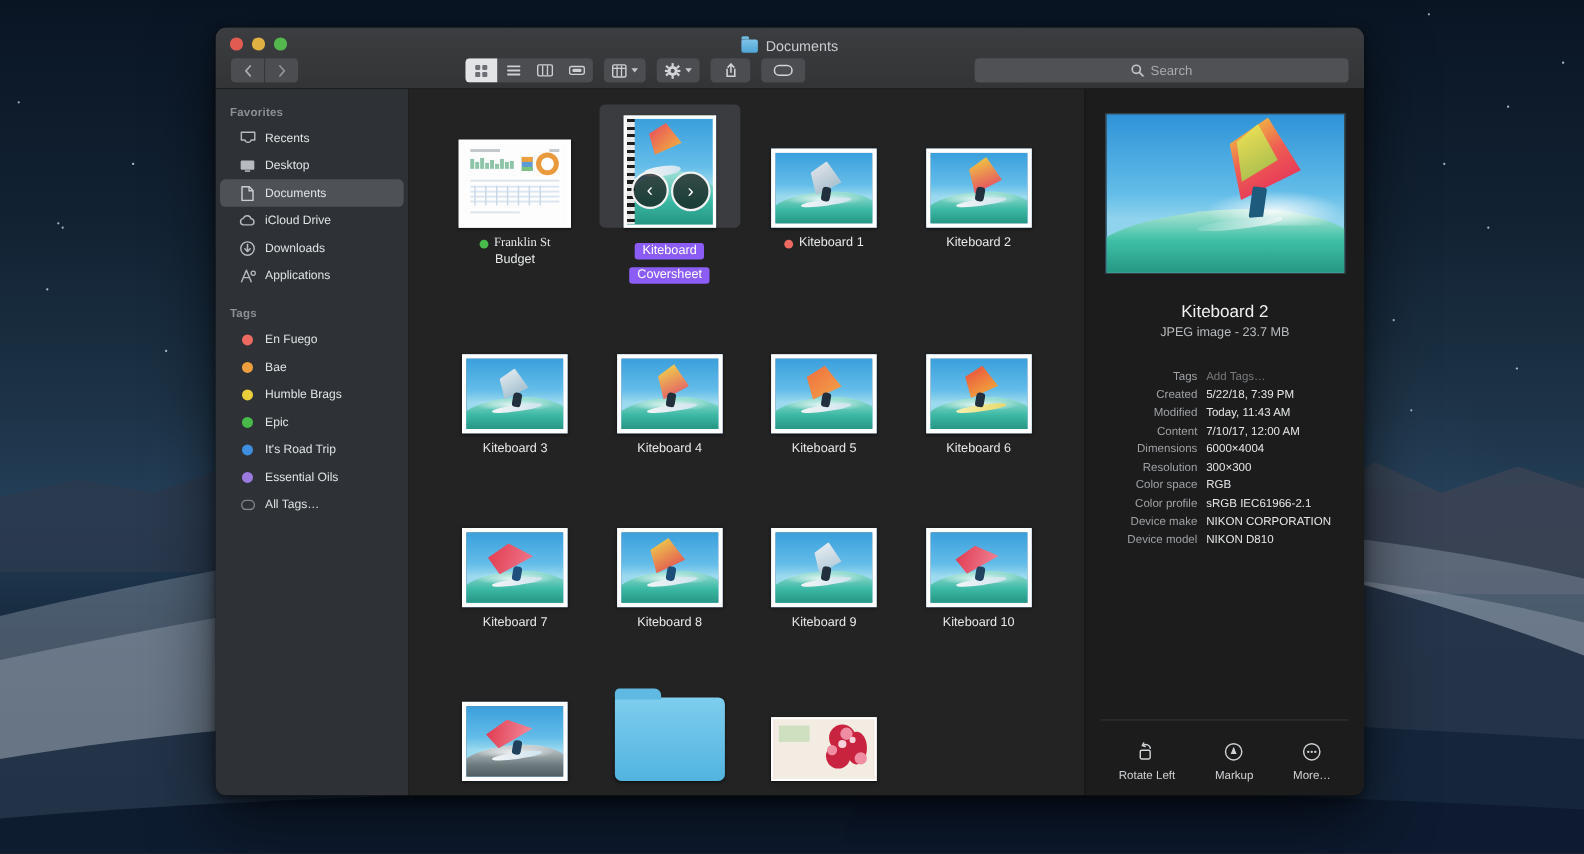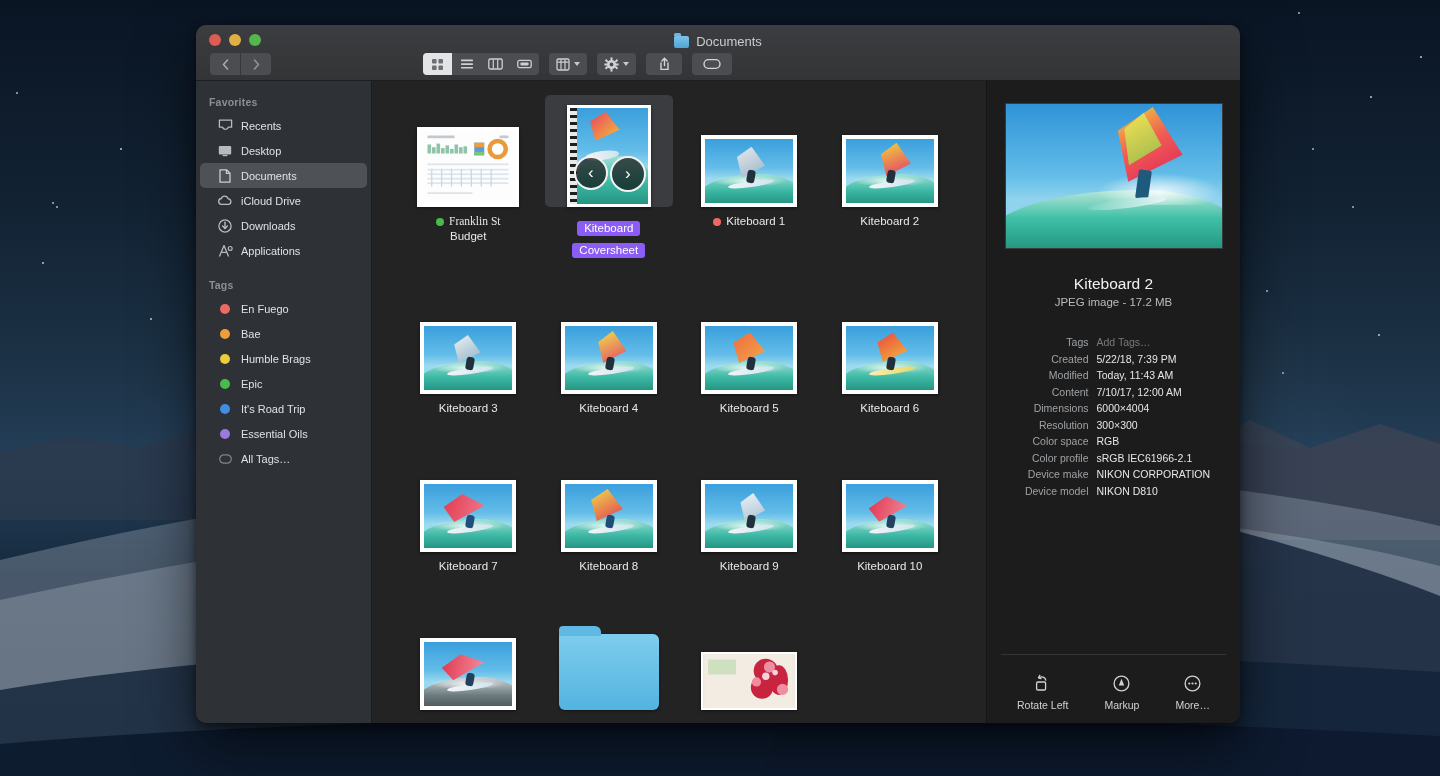--- a/index.html
+++ b/index.html
@@ -336,20 +336,27 @@
           <polyline points="3.9,4 6.5,1.3 9.1,4" fill="none" stroke="#d2d5d8" stroke-width="1.4" stroke-linecap="round" stroke-linejoin="round"></polyline>
         </svg>
       </div>
 
       <div class="tbtn" style="width:40px;">
         <svg width="18" height="12" viewBox="0 0 18 12">
           <rect x="1" y="1.6" width="16" height="8.8" rx="4.4" fill="none" stroke="#d2d5d8" stroke-width="1.4"></rect>
         </svg>
       </div>
 
+      <div class="searchbox">
+        <svg width="12" height="12" viewBox="0 0 12 12">
+          <circle cx="5" cy="5" r="3.7" fill="none" stroke="#c0c3c6" stroke-width="1.5"></circle>
+          <line x1="7.8" y1="7.8" x2="11" y2="11" stroke="#c0c3c6" stroke-width="1.6" stroke-linecap="round"></line>
+        </svg>
+        <span>Search</span>
+      </div>
 
     </div>
   </div>
 
   <div class="body">
 
     <div class="sidebar">
 
       <div class="sb-head">Favorites</div>
 
@@ -781,21 +788,21 @@
           <div style="position:absolute;left:55%;top:6%;width:18%;height:38%;
                       clip-path:polygon(50% 0,96% 60%,12% 96%,0 30%);
                       background:linear-gradient(150deg,#f5e95a,#88d148);opacity:.85;"></div>
           <div style="position:absolute;left:61%;bottom:34%;width:6%;height:20%;background:#1d5a7c;border-radius:2px;transform:rotate(8deg);"></div>
           <div style="position:absolute;left:38%;bottom:28%;width:36%;height:6%;
                       background:linear-gradient(90deg,#7ad4c0,#e9f4f6);border-radius:50%;transform:rotate(-7deg);"></div>
         </div>
       </div>
 
       <div class="pv-title">Kiteboard 2</div>
-      <div class="pv-sub">JPEG image - 17.2 MB</div>
+      <div class="pv-sub">JPEG image - 23.7 MB</div>
 
       <div class="meta">
         <div class="mrow">
           <span class="mk">Tags</span>
           <span class="mv ph">Add Tags…</span>
         </div>
         <div class="mrow">
           <span class="mk">Created</span>
           <span class="mv">5/22/18, 7:39 PM</span>
         </div>

